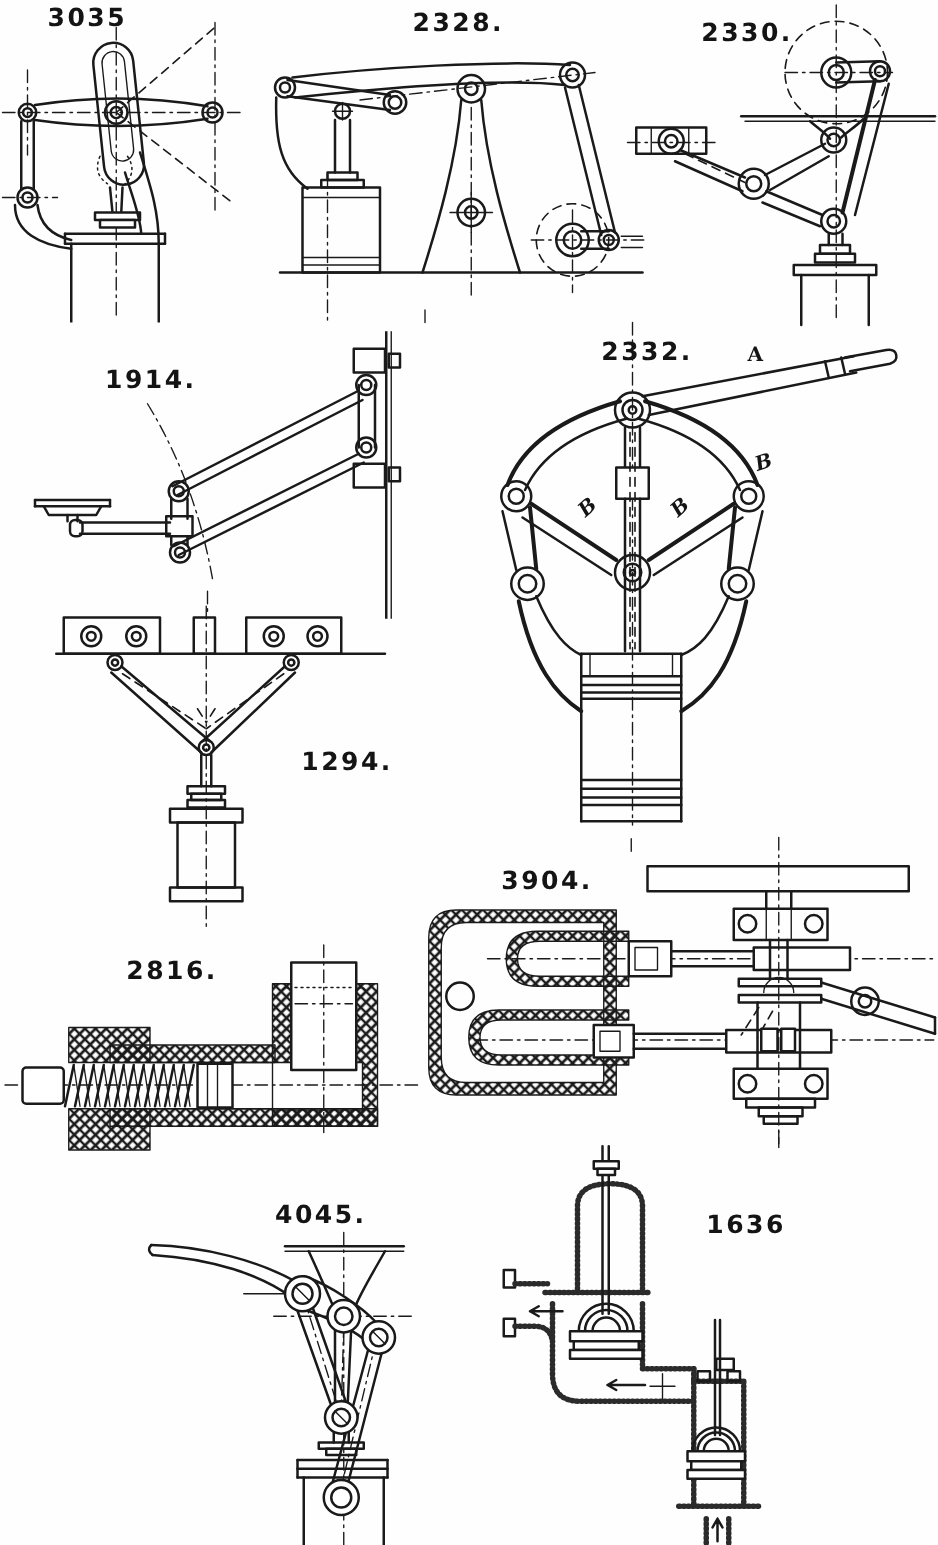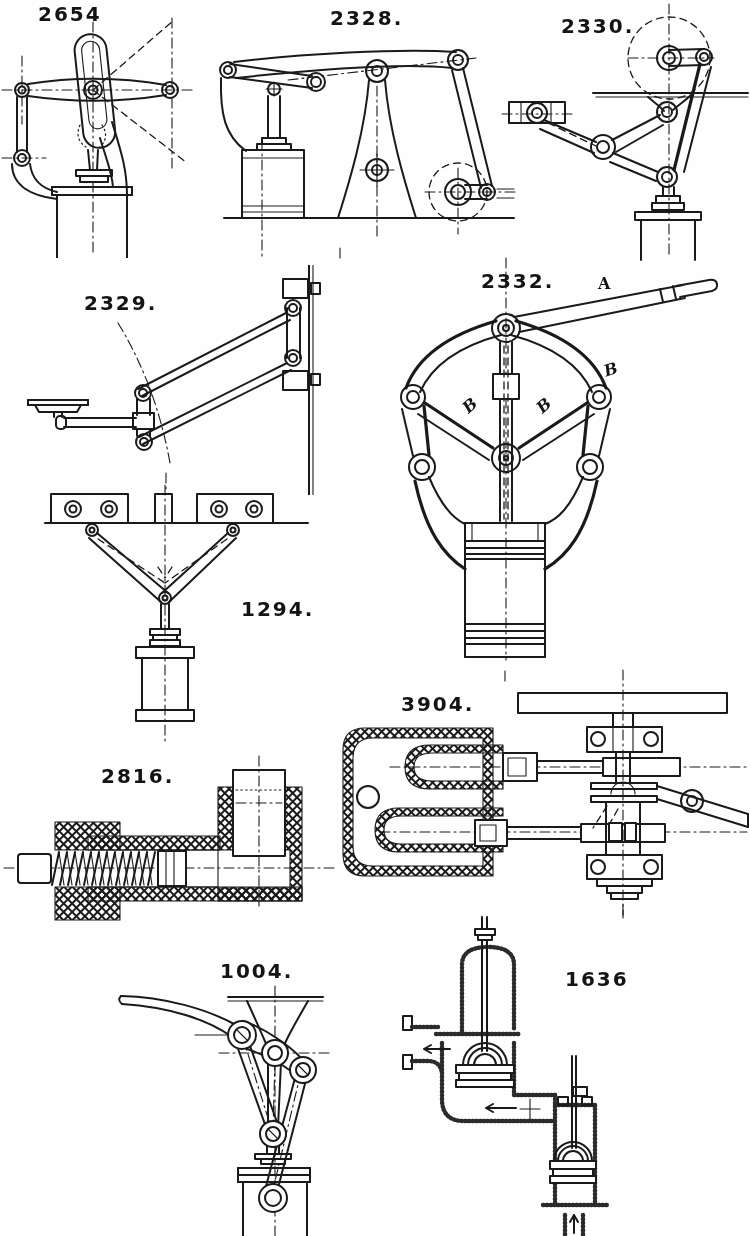--- a/index.html
+++ b/index.html
@@ -31,21 +31,21 @@
   <svg width="0" height="0" style="position:absolute">
     <defs>
       <pattern id="hp" width="6" height="6" patternUnits="userSpaceOnUse" patternTransform="rotate(45)">
         <rect width="6" height="6" fill="#ffffff" stroke="none"></rect>
         <line x1="0" y1="0" x2="0" y2="6" stroke="#1a1a1a" stroke-width="1.1"></line>
       </pattern>
     </defs>
   </svg>
 
   <div class="fig" style="left:0;top:0;width:200px;height:258px">
-    <span class="figlabel" style="left:38px;top:2px">2654</span>
+    <span class="figlabel" style="left:38px;top:2px">3035</span>
     <svg width="200" height="258" viewBox="0 0 200 258">
       <path class="dd" d="M93 22V252"></path>
       <path class="dd" d="M2 90H196"></path>
       <path class="dd" d="M172 18V172"></path>
       <path class="dd" d="M22 56V124"></path>
       <path class="dd" d="M2 158H46"></path>
       <path class="da" d="M93 90L174 20"></path>
       <path class="da" d="M93 90L187 163"></path>
       <g>
         <path d="M28 84Q97 73 166 85"></path>
@@ -195,21 +195,21 @@
         <path d="M163 187V196M174 187V196"></path>
         <rect x="156" y="196" width="24" height="7"></rect>
         <rect x="152" y="203" width="32" height="7"></rect>
         <rect x="135" y="212" width="66" height="8"></rect>
         <path d="M141 220V260M195 220V260"></path>
       </g>
     </svg>
   </div>
 
   <div class="fig" style="left:18px;top:265px;width:330px;height:230px">
-    <span class="figlabel" style="left:66px;top:26px">2329.</span>
+    <span class="figlabel" style="left:66px;top:26px">1914.</span>
     <svg width="330" height="230" viewBox="0 0 330 230">
       <path d="M291 0V230"></path>
       <path class="tn" d="M295 0V230"></path>
       <g>
         <rect x="265" y="14" width="25" height="19"></rect>
         <rect x="293" y="18" width="9" height="11"></rect>
         <rect x="265" y="106" width="25" height="19"></rect>
         <rect x="293" y="109" width="9" height="11"></rect>
       </g>
       <g>
@@ -443,21 +443,21 @@
         <rect class="wh" x="233" y="32" width="52" height="86"></rect>
         <path class="dt" d="M236 52H282"></path>
         <path class="dd" d="M236 65H282"></path>
         <path class="dd" d="M259 18V172"></path>
         <path class="tn" d="M225 55q4 -6 8 0M285 55q4 -6 8 0"></path>
       </g>
     </svg>
   </div>
 
   <div class="fig" style="left:95px;top:940px;width:250px;height:296px">
-    <span class="figlabel" style="left:125px;top:19px">1004.</span>
+    <span class="figlabel" style="left:125px;top:19px">4045.</span>
     <svg width="250" height="296" viewBox="0 0 250 296">
       <path class="dd" d="M180 46V296"></path>
       <path class="dd" d="M124 113H238"></path>
       <path class="tn" d="M100 95H135"></path>
       <g>
         <path d="M133 57H228"></path>
           <path class="tn" d="M133 61H228"></path>
         <path d="M152 61C163 85 169 99 172 106"></path>
         <path d="M213 61C201 82 192 97 189 106"></path>
       </g>

